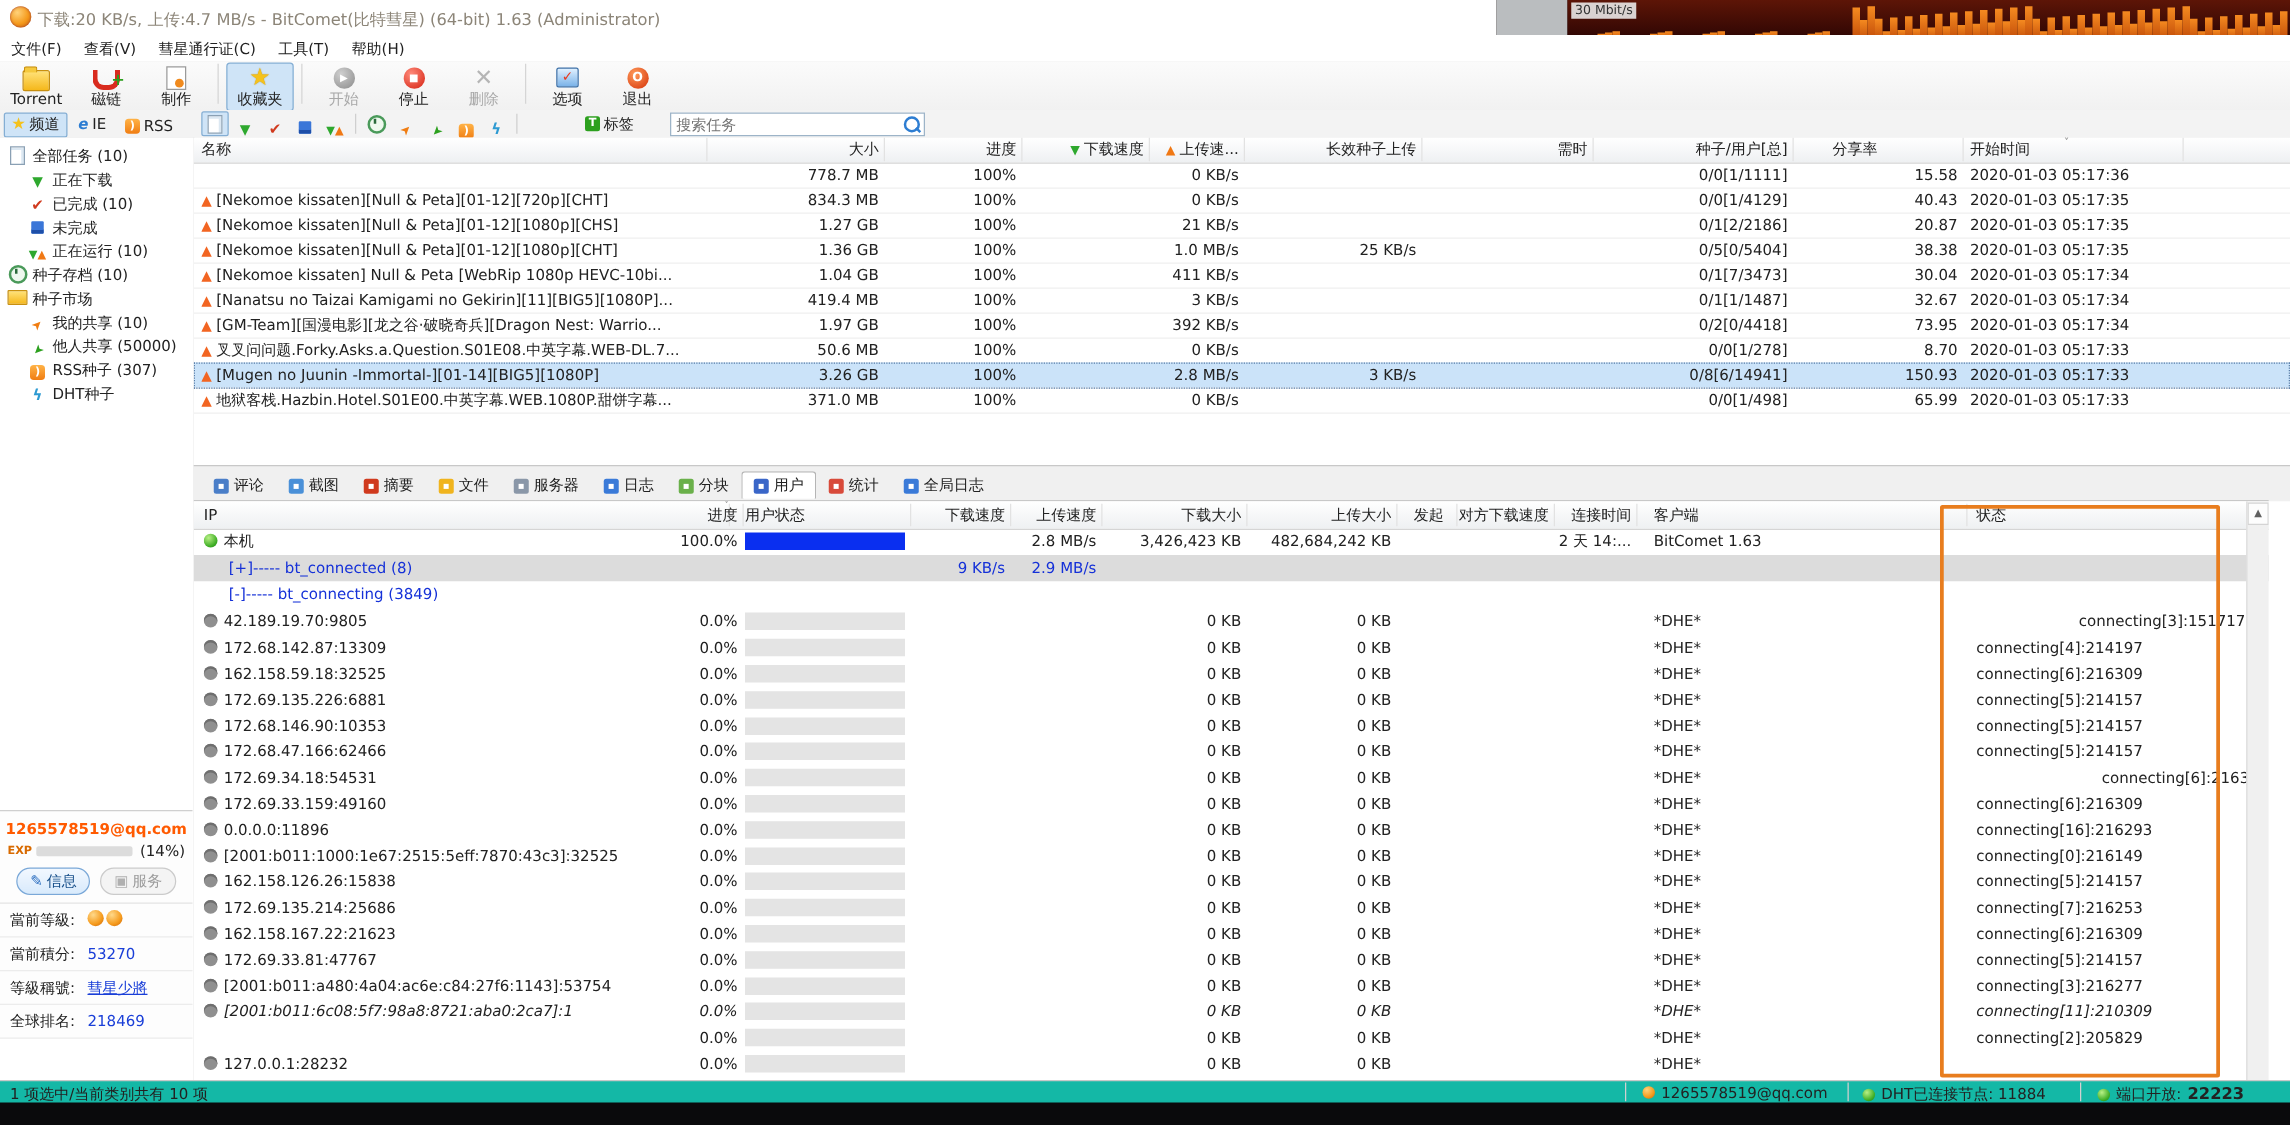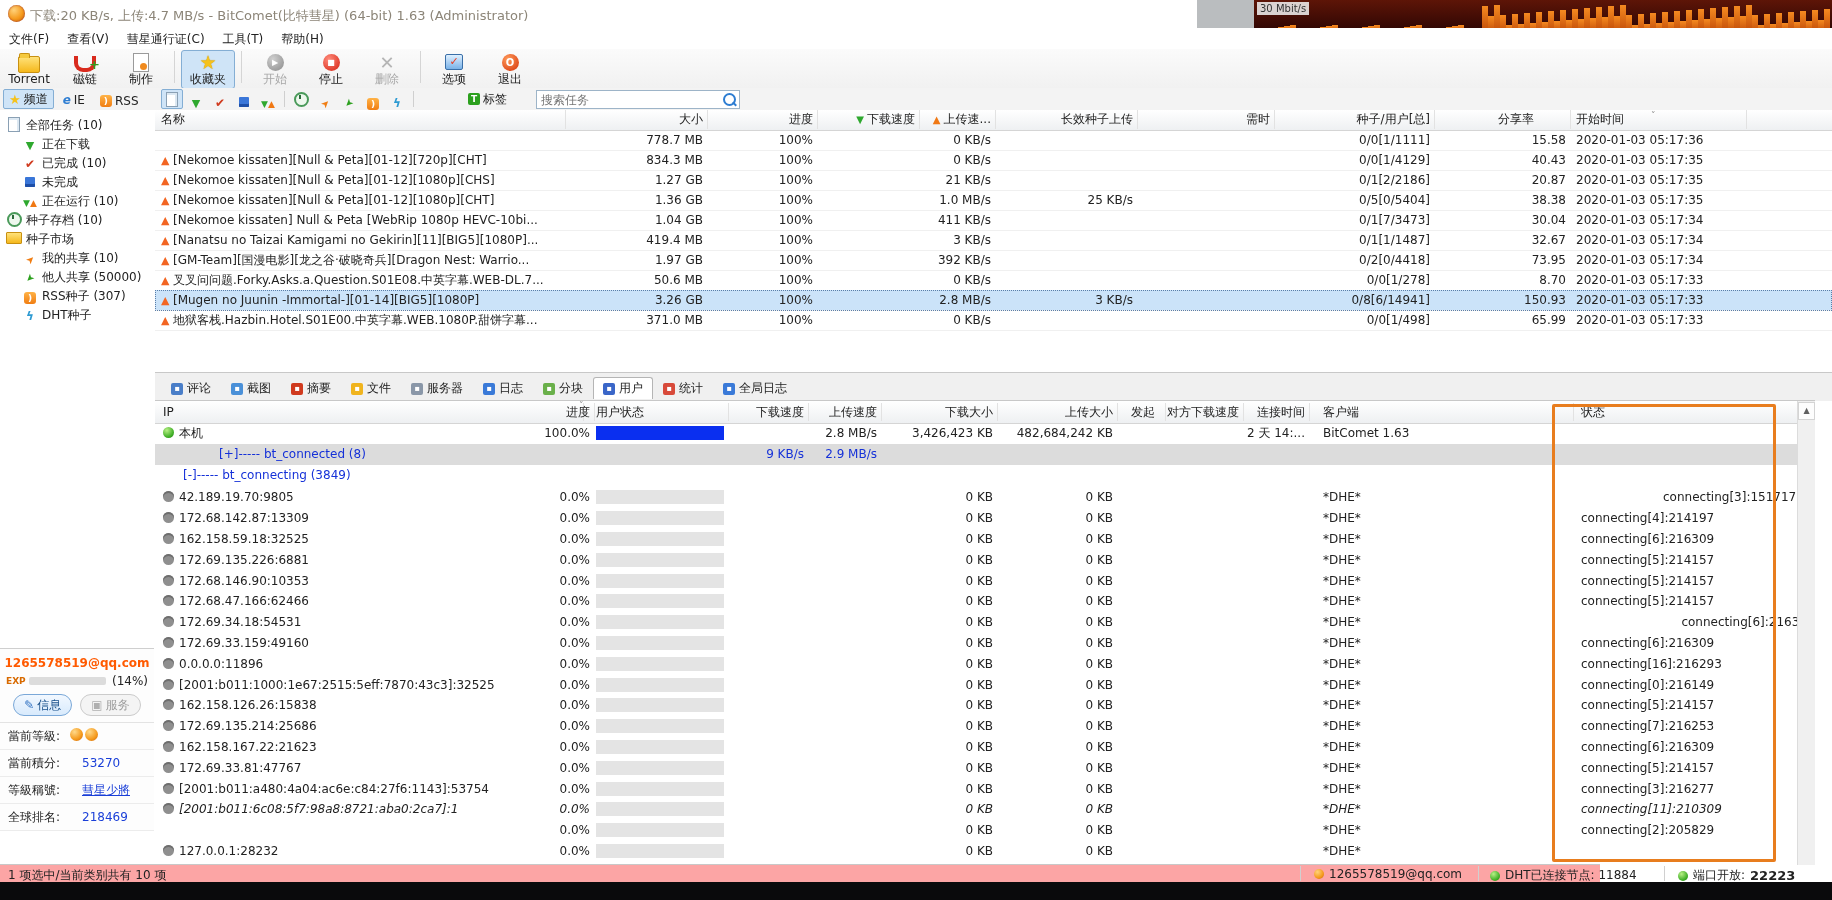--- a/index.html
+++ b/index.html
@@ -60,21 +60,21 @@
   #exp-lab{font-size:9px;color:#d86a00;font-weight:bold;margin-right:3px;}
   #exp-bar{width:82px;height:8px;background:#dcdcdc;border-radius:2px;overflow:hidden;}
   #exp-fill{height:8px;background:#4a7fe8;}
   #exp-pct{margin-left:6px;color:#222;}
   #up-btns{display:flex;justify-content:center;gap:8px;padding:4px 0 6px 0;border-bottom:1px solid #e3e3e3;}
   .up-btn{display:inline-flex;align-items:center;gap:3px;height:20px;padding:0 10px;border-radius:11px;font-size:12px;}
   .up-btn.active{background:linear-gradient(#f2f8ff,#d8eafc);border:1px solid #7aa8d8;color:#174f8a;}
   .up-btn.disabled{background:#f4f4f4;border:1px solid #cbcbcb;color:#9c9c9c;}
   .up-row{display:flex;align-items:center;height:26px;border-bottom:1px solid #ececec;padding-left:8px;}
   .up-row .k{width:62px;color:#222;}
-  .up-row .v{color:#1a3fd8;margin-left:12px;}
+  .up-row .v{color:#1a3fd8;}
   .medal{display:inline-block;width:13px;height:13px;border-radius:50%;margin-right:2px;
     background:radial-gradient(circle at 35% 30%,#ffd98a,#f59a1c 60%,#c85f08);}
   
   #tasklist{left:155px;top:110px;width:1677px;height:262px;background:#fff;overflow:hidden;}
   .hdr-row{position:absolute;left:0;top:0;width:1677px;height:20px;background:linear-gradient(#fff,#eef0f2);
     border-bottom:1px solid #d5d5d5;}
   .hdr-cell{position:absolute;top:0;height:19px;line-height:19px;border-right:1px solid #e2e2e2;color:#222;overflow:hidden;white-space:nowrap;}
   .cell{position:absolute;top:0;height:20px;line-height:20px;overflow:hidden;white-space:nowrap;}
   .t-row{position:absolute;left:0;width:1677px;height:20px;border-bottom:1px solid #f0f0f0;}
   .t-row.sel{background:#cbe3f9;outline:1px dotted #5a7ea8;outline-offset:-1px;}
@@ -98,21 +98,21 @@
   .ustate.full{background:#0a2ff0;}
   .ustate.empty{background:#e4e4e4;}
   .peer-ico{display:inline-block;width:11px;height:11px;border-radius:50%;background:#8f8f8f;
     box-shadow:inset 0 2px 0 #6e6e6e;margin-right:5px;vertical-align:-1px;}
   .local-ico{display:inline-block;width:11px;height:11px;border-radius:50%;margin-right:5px;vertical-align:-1px;
     background:radial-gradient(circle at 35% 30%,#b8f086,#3fae26 65%,#1d7a12);}
   #peer-scroll{position:absolute;right:0px;top:0;width:17px;height:464px;background:#f0f0f0;border-left:1px solid #dcdcdc;}
   #peer-scroll .arr{display:block;width:15px;height:16px;margin:1px auto;background:#fdfdfd;border:1px solid #d4d4d4;
     color:#606060;font-size:8px;text-align:center;line-height:15px;}
   
-  #statusbar{left:0;top:864px;width:1600px;height:18px;background:#fca5a5;border-top:1px solid #c8c8c8;}
+  #statusbar{left:0;top:864px;width:1832px;height:18px;background:#14b8a6;border-top:1px solid #c8c8c8;}
   #status-left{position:absolute;left:8px;top:2px;color:#222;}
   .st-item{position:absolute;top:2px;display:flex;align-items:center;gap:5px;white-space:nowrap;}
   .dot{width:10px;height:10px;border-radius:50%;display:inline-block;}
   .dot.orange{background:radial-gradient(circle at 35% 30%,#ffd27a,#f59a1c 60%,#c85f08);}
   .dot.green{background:radial-gradient(circle at 35% 30%,#b8f086,#3fae26 65%,#1d7a12);}
   .st-sep{position:absolute;top:1px;width:1px;height:15px;background:#d0d0d0;}
   #taskbar{left:0;top:882px;width:1832px;height:18px;background:#0a0a0c;}
   
   #annotation-box{left:1552px;top:404px;width:218px;height:452px;border:3px solid #e87d1e;border-radius:2px;z-index:50;pointer-events:none;}
   
@@ -427,21 +427,21 @@
   <div id="tasklist" class="abs">
       <div class="hdr-row">
         <span class="hdr-cell" style="left: 6px; width: 404px; text-align: left; padding-right: 0px;"><span>名称</span></span>
         <span class="hdr-cell" style="left: 448px; width: 100px; text-align: right; padding-right: 4px;"><span>大小</span></span>
         <span class="hdr-cell" style="left: 558px; width: 100px; text-align: right; padding-right: 4px;"><span>进度</span></span>
         <span class="hdr-cell" style="left: 660px; width: 100px; text-align: right; padding-right: 4px;"><span style="color: rgb(46, 168, 46); font-size: 10px;">▼ </span><span>下载速度</span></span>
         <span class="hdr-cell" style="left: 736px; width: 100px; text-align: right; padding-right: 4px;"><span style="color: rgb(240, 120, 20); font-size: 10px;">▲ </span><span>上传速...</span></span>
         <span class="hdr-cell" style="left: 858px; width: 120px; text-align: right; padding-right: 4px;"><span>长效种子上传</span></span>
         <span class="hdr-cell" style="left: 995px; width: 120px; text-align: right; padding-right: 4px;"><span>需时</span></span>
         <span class="hdr-cell" style="left: 1135px; width: 140px; text-align: right; padding-right: 4px;"><span>种子/用户[总]</span></span>
-        <span class="hdr-cell" style="left: 1311px; width: 100px; text-align: center; padding-right: 4px;"><span>分享率</span></span>
+        <span class="hdr-cell" style="left: 1311px; width: 100px; text-align: left; padding-right: 4px;"><span>分享率</span></span>
         <span class="hdr-cell" style="left: 1421px; width: 170px; text-align: left; padding-right: 0px;"><span>开始时间</span></span>
         <span class="sort-v" style="left: 1496px; top: 1px;">˅</span>
       </div>
       <div class="t-row" style="top: 20px;">
         <span class="cell" style="left: 448px; width: 100px; text-align: right; padding-right: 4px;">778.7 MB</span>
         <span class="cell" style="left: 558px; width: 100px; text-align: right; padding-right: 4px;">100%</span>
         <span class="cell" style="left: 660px; width: 100px; text-align: right; padding-right: 4px;"></span>
         <span class="cell" style="left: 736px; width: 100px; text-align: right; padding-right: 4px;">0 KB/s</span>
         <span class="cell" style="left: 858px; width: 120px; text-align: right; padding-right: 4px;"></span>
         <span class="cell" style="left: 995px; width: 120px; text-align: right; padding-right: 4px;"></span>
@@ -612,21 +612,21 @@
           <span class="cell" style="left: 8px; width: 420px; text-align: left; padding-right: 0px;"><span class="local-ico"></span><span>本机</span></span>
           <span class="cell" style="left: 335px; width: 100px; text-align: right; padding-right: 4px;">100.0%</span>
           <span class="ustate full" style="left: 441px; width: 128px;"></span>
           <span class="cell" style="left: 622px; width: 100px; text-align: right; padding-right: 4px;">2.8 MB/s</span>
           <span class="cell" style="left: 718px; width: 120px; text-align: right; padding-right: 4px;">3,426,423 KB</span>
           <span class="cell" style="left: 818px; width: 140px; text-align: right; padding-right: 4px;">482,684,242 KB</span>
           <span class="cell" style="left: 1088px; width: 62px; text-align: right; padding-right: 4px;">2 天 14:...</span>
           <span class="cell" style="left: 1168px; width: 250px; text-align: left; padding-right: 0px;">BitComet 1.63</span>
         </div>
         <div class="p-row group1" style="top: 42.8px;">
-          <span class="cell blue" style="left: 28px; width: 420px; text-align: left; padding-right: 0px; margin-left: 36px;">[+]----- bt_connected (8)</span>
+          <span class="cell blue" style="left: 28px; width: 420px; text-align: left; padding-right: 0px;">[+]----- bt_connected (8)</span>
           <span class="cell blue" style="left: 549px; width: 100px; text-align: right; padding-right: 4px;">9 KB/s</span>
           <span class="cell blue" style="left: 622px; width: 100px; text-align: right; padding-right: 4px;">2.9 MB/s</span>
         </div>
         <div class="p-row" style="top: 63.6px;">
           <span class="cell blue" style="left: 28px; width: 420px; text-align: left; padding-right: 0px;">[-]----- bt_connecting (3849)</span>
         </div>
         <div class="p-row" style="top: 86.4px;">
           <span class="cell" style="left: 8px; width: 420px; text-align: left; padding-right: 16px;"><span class="peer-ico"></span><span>42.189.19.70:9805</span></span>
           <span class="cell" style="left: 335px; width: 100px; text-align: right; padding-right: 4px;">0.0%</span>
           <span class="ustate empty" style="left: 441px; width: 128px;"></span>

